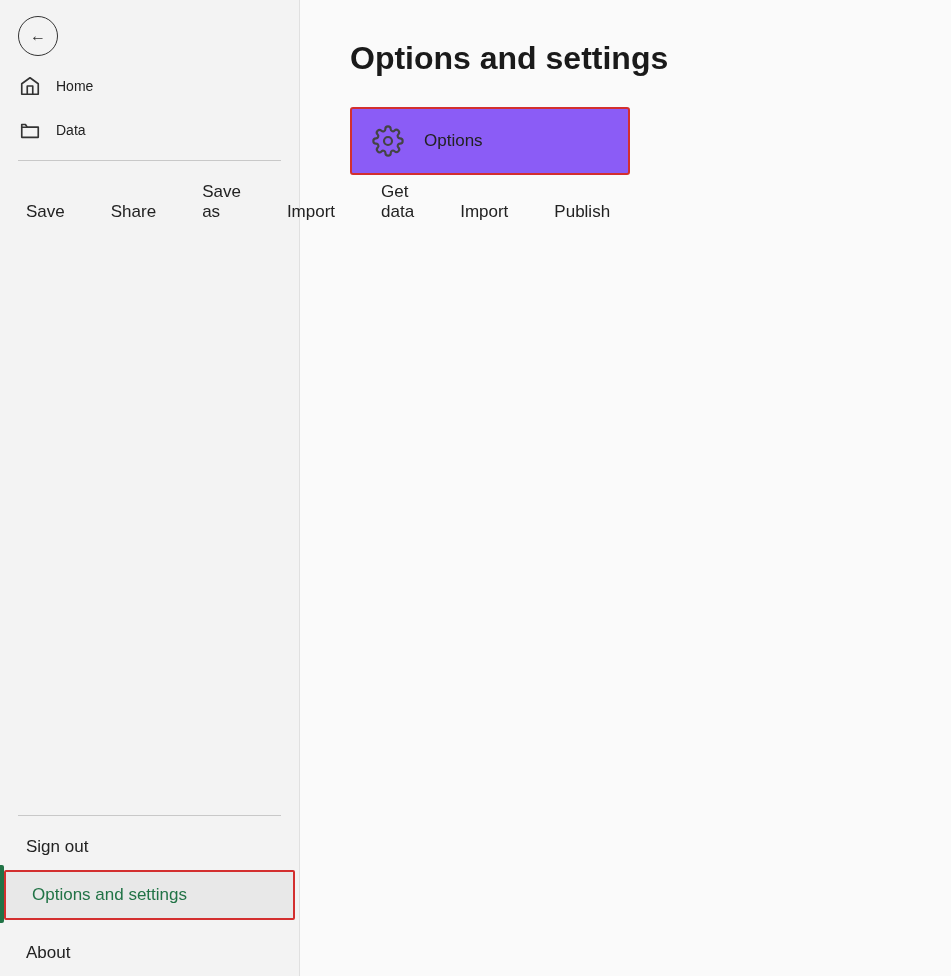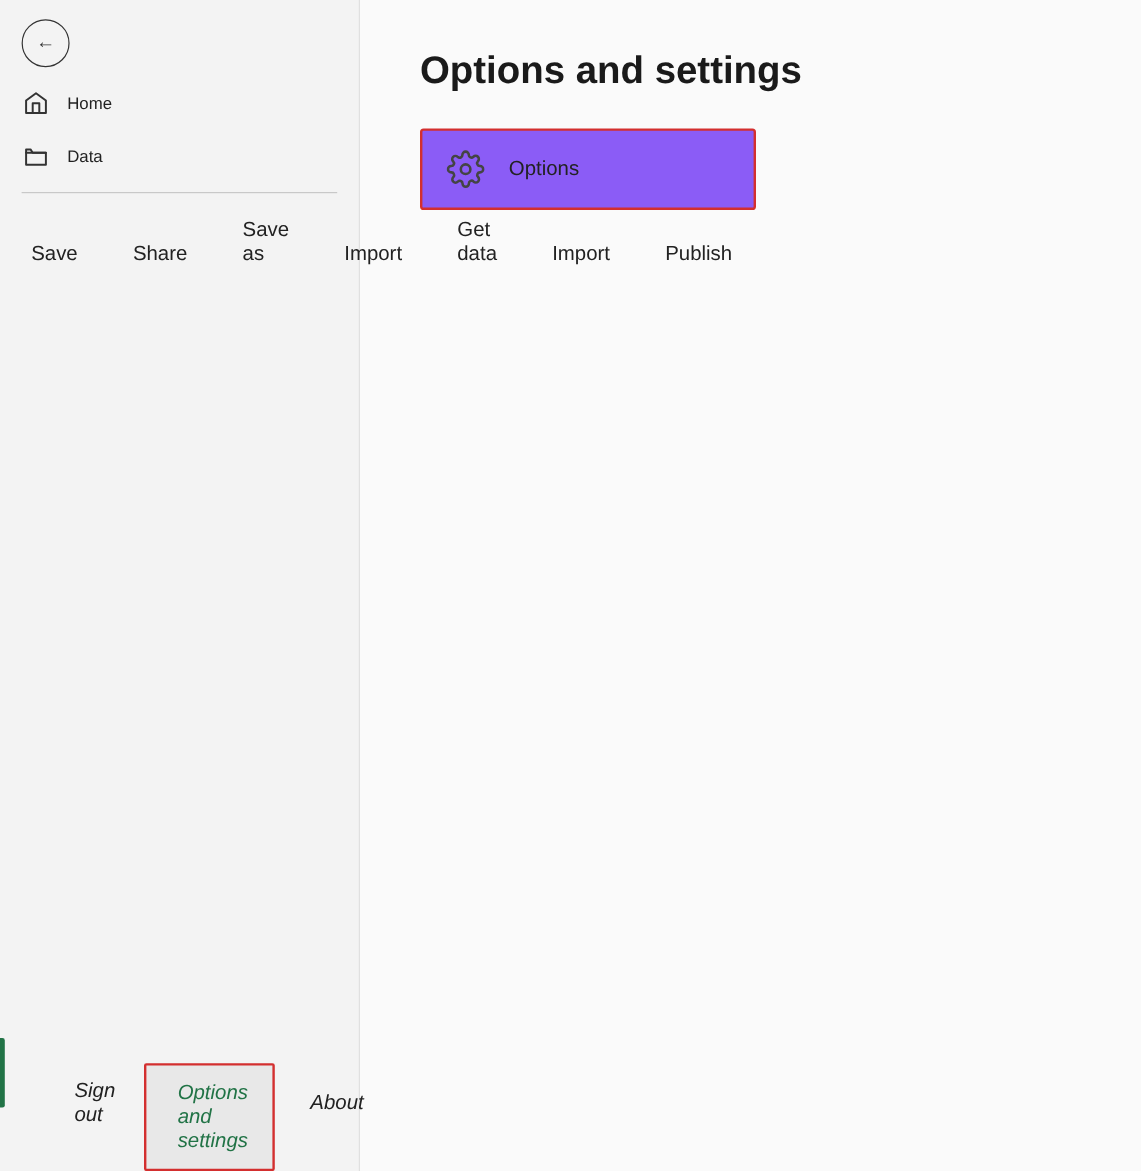--- a/index.html
+++ b/index.html
@@ -86,22 +86,21 @@
       padding: 13px 20px 13px 26px;
       cursor: pointer;
       font-size: 17px;
       color: #222;
       background: none;
     }
 
     .sidebar-bottom {
       margin-top: auto;
       display: flex;
-      flex-direction: row;
-      font-style: italic;
+      flex-direction: column;
     }
 
     .divider-bottom {
       height: 1px;
       background: #c8c8c8;
       margin: 8px 18px;
     }
 
     .nav-item-active {
       padding: 13px 20px 13px 26px;

